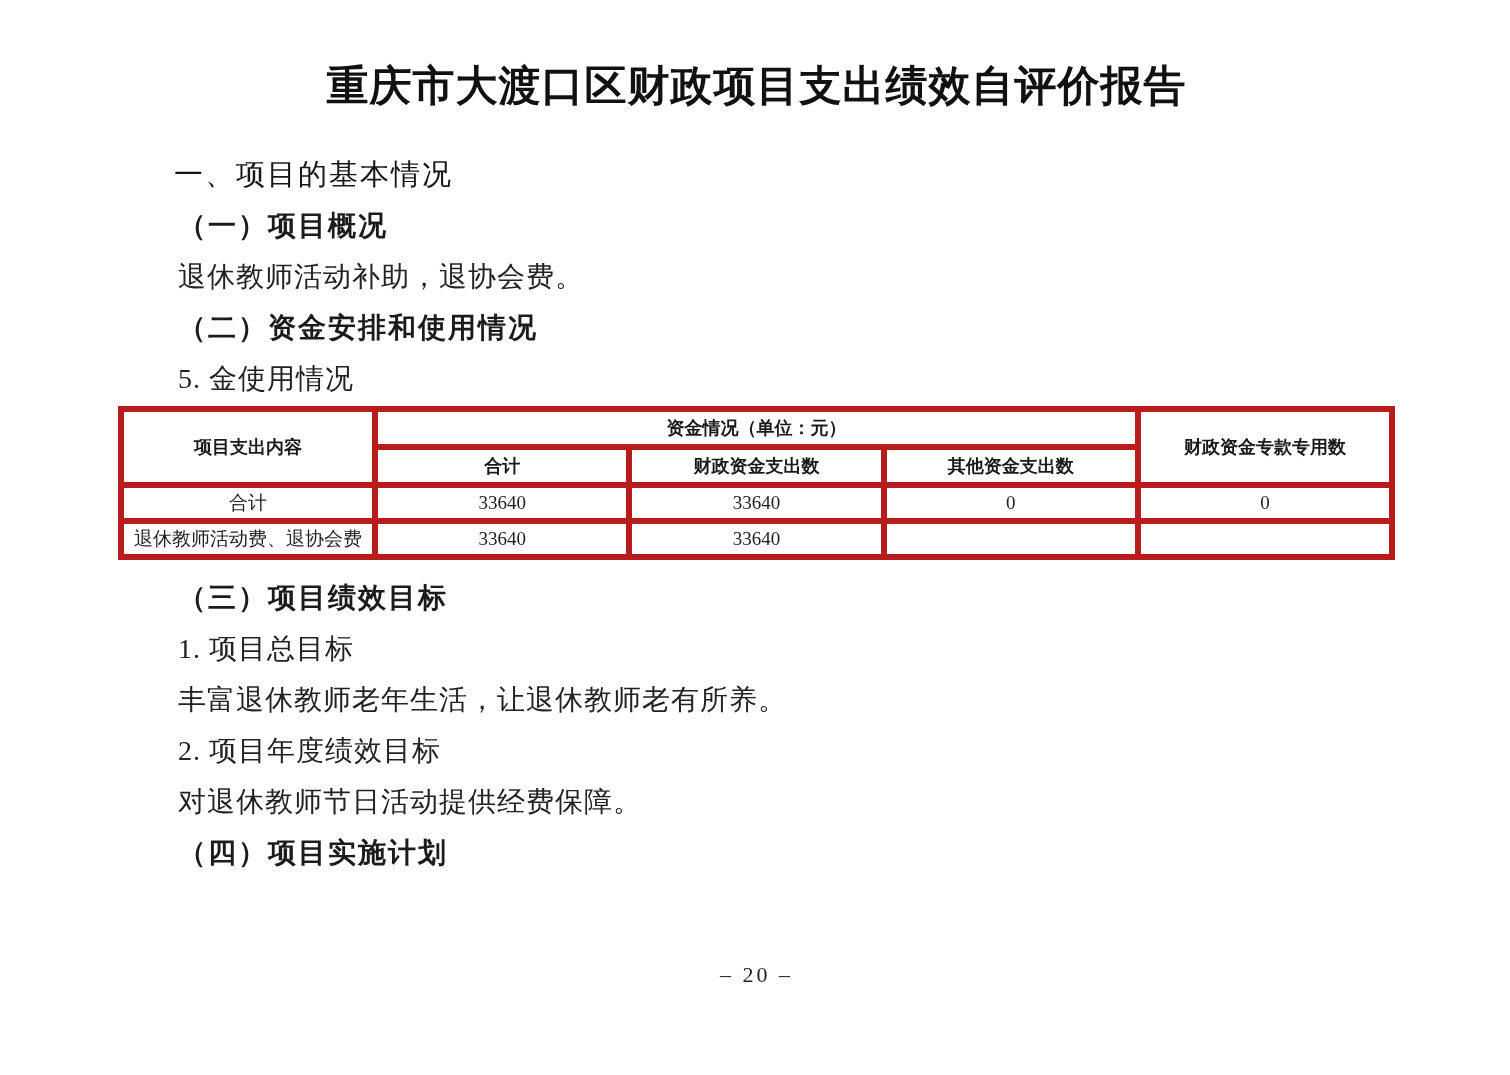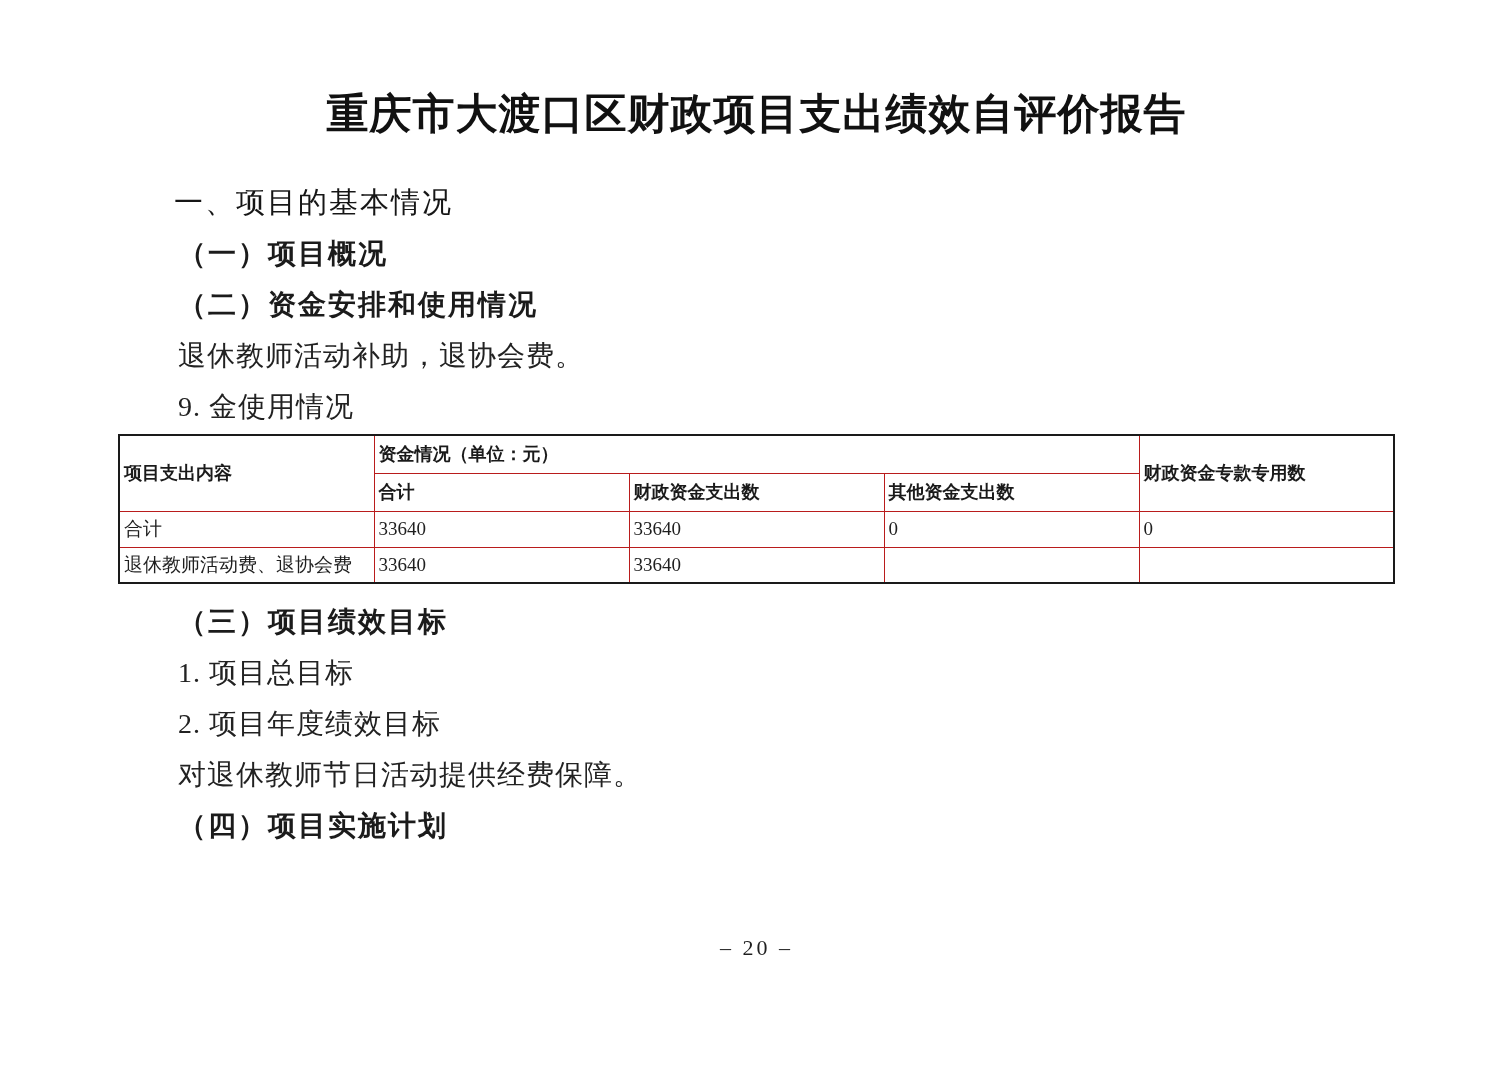--- a/index.html
+++ b/index.html
@@ -6,21 +6,21 @@
   html, body { margin: 0; padding: 0; }
   body {
     width: 1510px; height: 1075px;
     background: #ffffff;
     color: #1a1a1a;
     font-family: "Liberation Serif", "DejaVu Serif", serif;
     overflow: hidden;
   }
   .sheet {
     width: 1510px; height: 824px;
-    padding: 88px 115px 0 118px;
+    padding: 60px 115px 0 118px;
   }
   .doc-title {
     margin: 0;
     font-family: "Liberation Serif", "DejaVu Serif", serif;
     font-size: 42px;
     font-weight: bold;
     line-height: 52px;
     text-align: center;
     color: #111111;
     letter-spacing: 1px;
@@ -46,21 +46,22 @@
   }
   .sub { font-weight: 600; letter-spacing: 2px; color: #1b1b1b; }
   table.funds {
     width: 100%;
     border-collapse: collapse;
     table-layout: fixed;
     margin: 0 0 14px 0;
     border: 2px solid #1a1a1a;
   }
   table.funds td {
-    border: 1px solid #b91c1c;
+    border: 6px solid #b91c1c;
+    text-align: center;
     vertical-align: middle;
     padding: 2px 4px;
     overflow: hidden;
   }
   table.funds .th {
     font-family: "Liberation Sans", "DejaVu Sans", sans-serif;
     font-weight: 600;
     font-size: 18px;
     color: #1a1a1a;
   }
@@ -83,23 +84,23 @@
 </head>
 <body>
 
 <div class="sheet">
 
   <h1 class="doc-title">重庆市大渡口区财政项目支出绩效自评价报告</h1>
 
   <h2 class="h1">一、项目的基本情况</h2>
 
   <p class="para sub">（一）项目概况</p>
+  <p class="para">退休教师活动补助，退协会费。</p>
   <p class="para sub">（二）资金安排和使用情况</p>
-  <p class="para">退休教师活动补助，退协会费。</p>
-  <p class="para">9. 金使用情况</p>
+  <p class="para">5. 金使用情况</p>
 
   <table class="funds">
     <colgroup>
       <col style="width:20%">
         <col style="width:20%">
         <col style="width:20%">
         <col style="width:20%">
         <col style="width:20%">
     </colgroup>
     <tbody>
@@ -125,19 +126,20 @@
         <td>33640</td>
         <td>33640</td>
         <td></td>
         <td></td>
       </tr>
     </tbody>
   </table>
 
   <p class="para sub">（三）项目绩效目标</p>
   <p class="para">1. 项目总目标</p>
+  <p class="para">丰富退休教师老年生活，让退休教师老有所养。</p>
   <p class="para">2. 项目年度绩效目标</p>
   <p class="para">对退休教师节日活动提供经费保障。</p>
   <p class="para sub">（四）项目实施计划</p>
 
   <div class="page-num">– 20 –</div>
 
 </div>
 
 </body></html>

